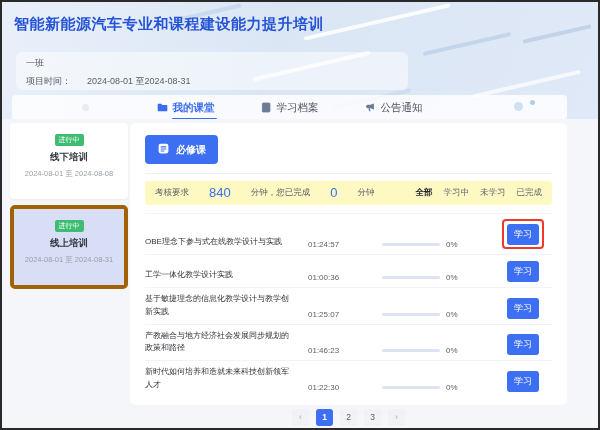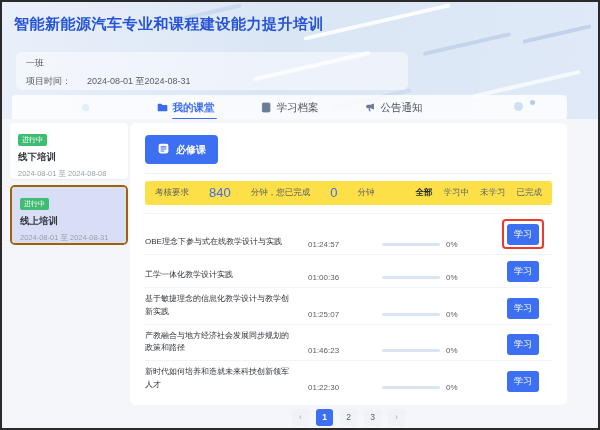--- a/index.html
+++ b/index.html
@@ -27,32 +27,32 @@
   .tab svg{display:block;}
   .tab--active{color:#3a6bf0;font-weight:bold;}
   .tab-underline{position:absolute;left:15px;right:-2px;bottom:-5px;height:2px;background:#3a6bf0;border-radius:1px;}
   .decor-dot{position:absolute;border-radius:50%;}
   .d1{width:9px;height:9px;right:44px;top:7px;background:#cfe0f3;}
   .d2{width:5px;height:5px;right:32px;top:5px;background:#b4cceb;}
   .d3{width:7px;height:7px;left:70px;top:9px;background:#e3ecf8;}
 
   
   .sidebar{position:absolute;left:8px;top:121px;width:118px;}
-  .sess-card{box-sizing:border-box;background:#fff;border-radius:4px;padding:5px 8px 0;margin-bottom:6px;box-shadow:0 1px 2px rgba(40,60,100,.06);cursor:pointer;}
+  .sess-card{box-sizing:border-box;background:#fff;border-radius:4px;padding:5px 8px 20px;margin-bottom:6px;box-shadow:0 1px 2px rgba(40,60,100,.06);cursor:pointer;text-align:center;}
   .badge{display:inline-block;font-size:7px;line-height:1;color:#fff;background:#3ebd72;border-radius:2px;padding:2px 4px 3px;}
   .sess-title{font-size:9.5px;color:#32353c;font-weight:bold;margin-top:5px;}
   .sess-date{font-size:7.5px;color:#9aa0a8;margin-top:5px;white-space:nowrap;}
-  .annotate-card{box-sizing:border-box;width:118px;border:2px solid #a16207;border-radius:5px;}
+  .annotate-card{box-sizing:border-box;width:118px;border:4px solid #a16207;border-radius:5px;}
   .annotate-card .sess-card{margin:0;background:#d7def6;border-radius:3px;box-shadow:none;}
 
   
   .panel{position:absolute;left:128px;top:121px;width:437px;height:282px;box-sizing:border-box;background:#fff;border-radius:6px;padding:12px 15px 8px;}
   .req-btn{display:inline-flex;align-items:center;gap:6px;background:#3d6ff2;color:#fff;font-size:10px;font-weight:bold;padding:7px 12px;border:none;border-radius:4px;cursor:pointer;}
   .divider{height:1px;background:#eef0f4;margin:9px 0 7px;}
-  .stats{display:flex;align-items:center;justify-content:space-between;background:#fde047;border-radius:3px;padding:3px 10px;height:24px;box-sizing:border-box;}
+  .stats{display:flex;align-items:center;justify-content:space-between;background:#fef9c3;border-radius:3px;padding:3px 10px;height:24px;box-sizing:border-box;}
   .stats-left{font-size:8.5px;color:#5c6066;display:flex;align-items:center;}
   .stat-num{font-size:13px;color:#3d6ff2;margin:0 20px;position:relative;top:-1px;}
   .filters{display:flex;gap:11px;font-size:8.5px;color:#606672;}
   .filter{cursor:pointer;}
   .filter--active{color:#24262b;font-weight:bold;}
 
   .table{margin-top:8px;}
   .thead{display:flex;align-items:center;font-size:8px;color:#979ca6;padding:5px 0 7px;}
   .col-name{flex:1;padding-right:14px;}
   .col-dur{width:74px;}

